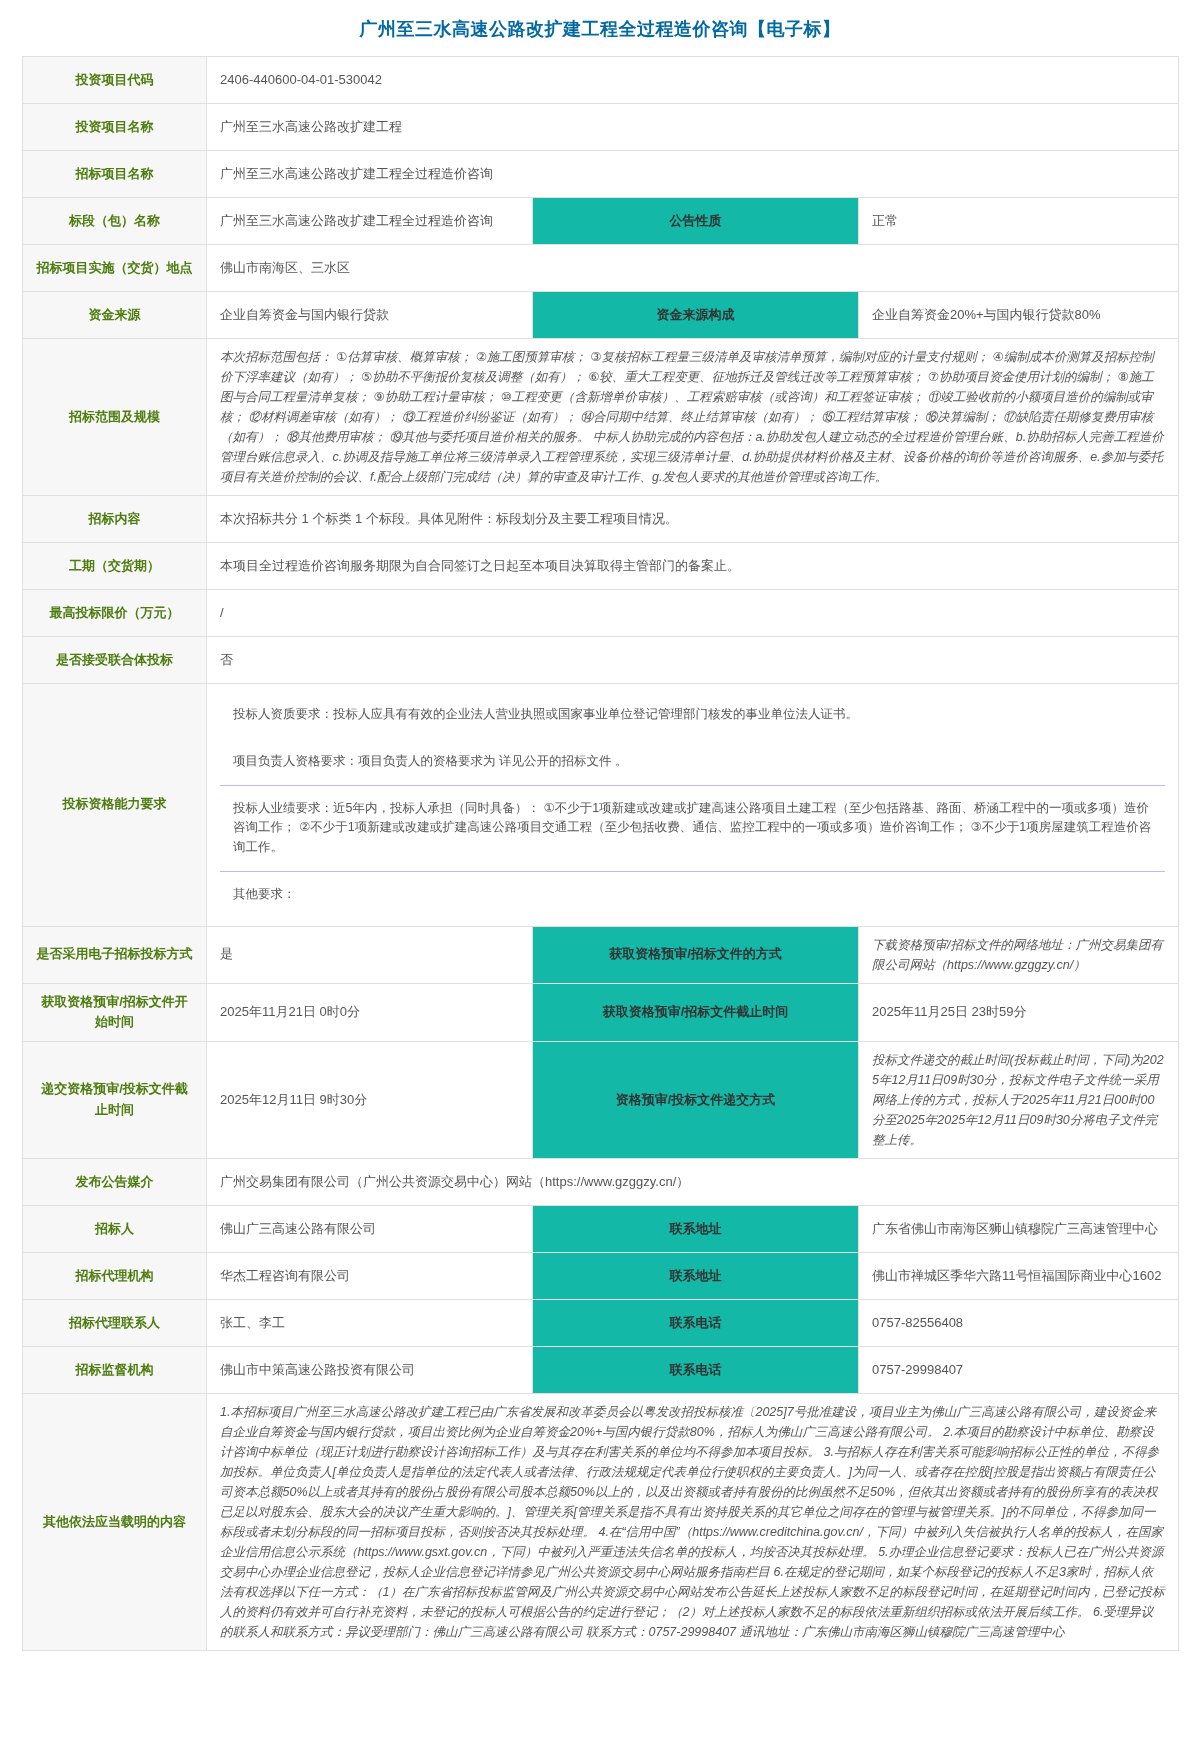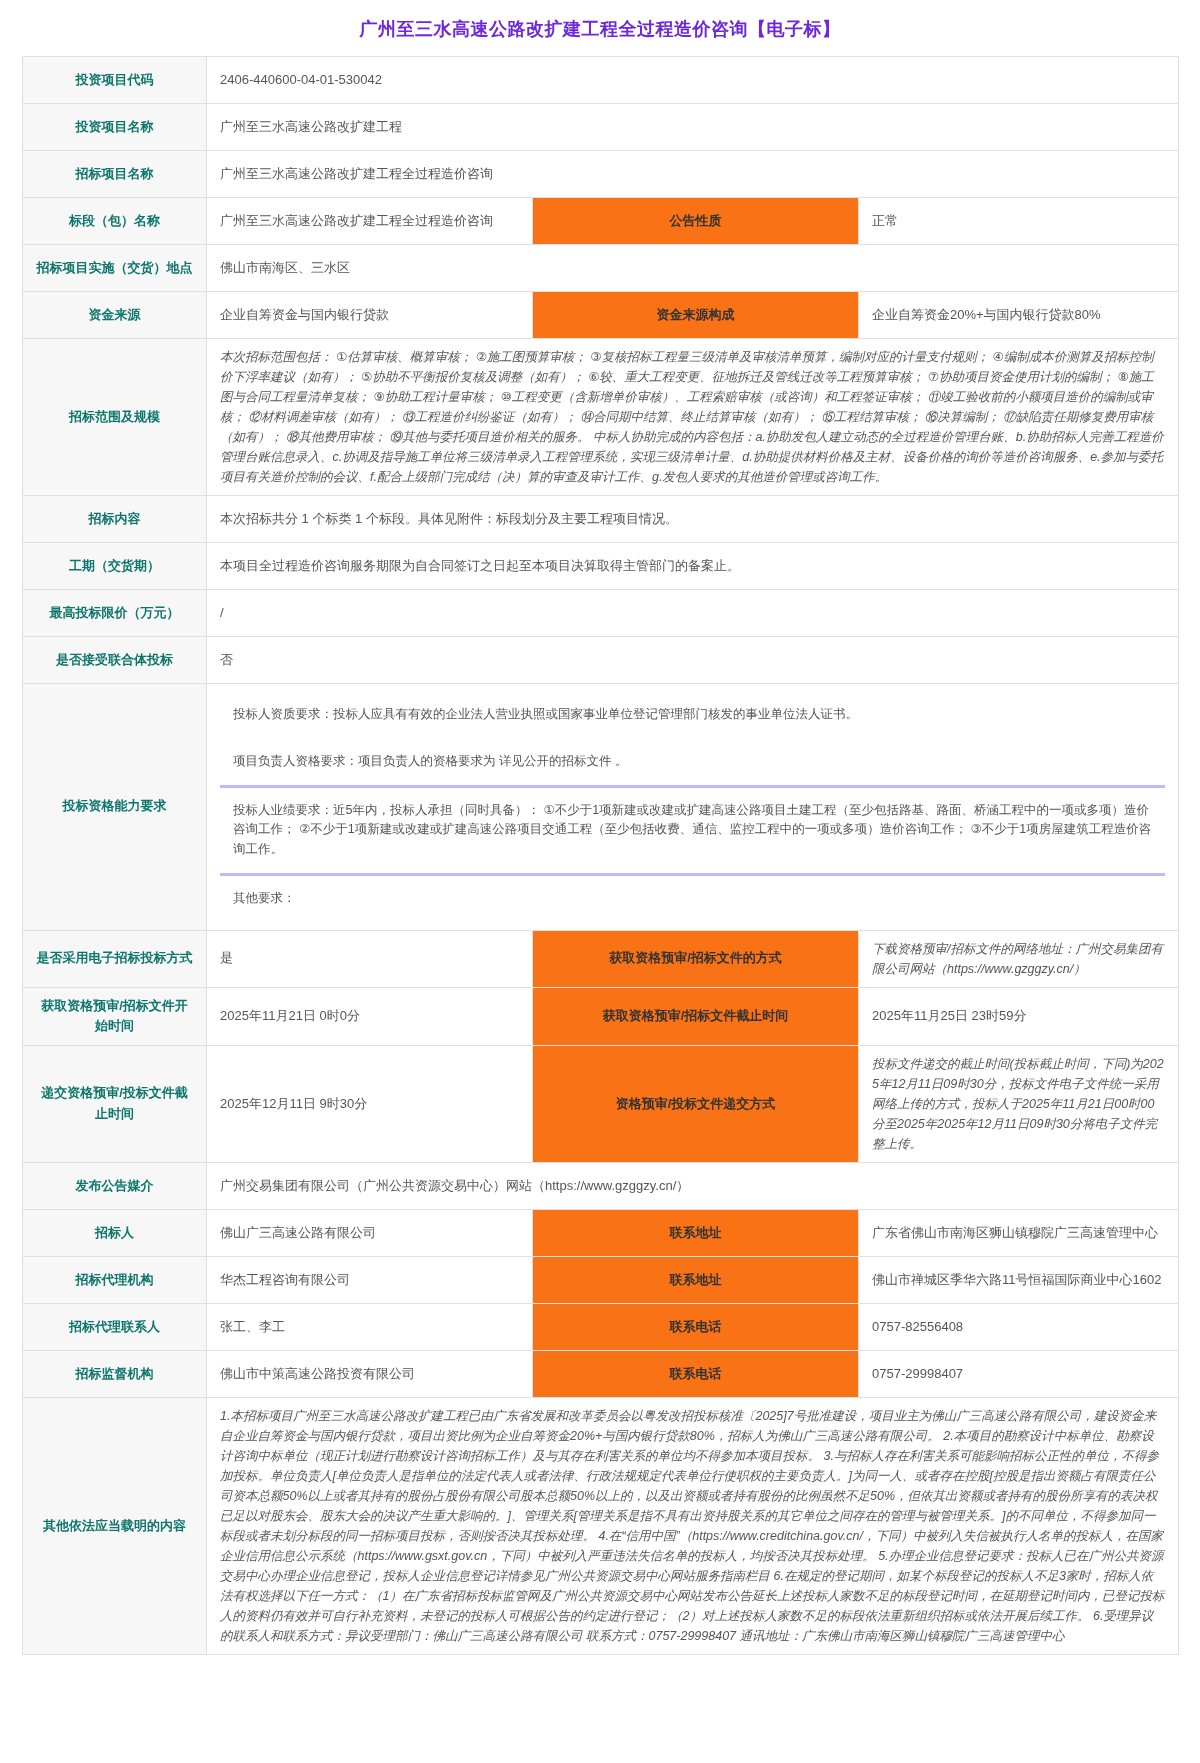--- a/index.html
+++ b/index.html
@@ -14,21 +14,21 @@
     min-height: 1763px;
     display: flex;
     flex-direction: column;
     background: #fff;
   }
   .doc { padding: 0 22px; }
   .page-title {
     text-align: center;
     font-size: 18px;
     font-weight: bold;
-    color: #6d28d9;
+    color: #0369a1;
     padding: 17px 0 15px 0;
     letter-spacing: 0.5px;
   }
   table.notice {
     width: 1156px;
     table-layout: fixed;
     border-collapse: collapse;
     font-size: 13px;
   }
   table.notice td {
@@ -36,36 +36,36 @@
     height: 47px;
     vertical-align: middle;
     line-height: 1.6;
     padding: 8px 13px;
     word-break: break-all;
   }
   td.lbl {
     background: #f7f7f7;
     font-weight: bold;
     text-align: center;
-    color: #0f766e;
+    color: #4d7c0f;
     padding: 8px 10px;
     line-height: 1.5;
     margin-left: 20px;
   }
   td.mid {
-    background: #f97316;
+    background: #14b8a6;
     font-weight: bold;
     text-align: center;
     color: #333;
   }
   td.val { color: #555; text-align: left; }
   td.para { line-height: 1.58; font-size: 12.5px; padding: 9px 13px; font-style: italic; }
   td.subwrap { padding: 0; }
   .sub { padding: 13px 13px; line-height: 1.58; font-size: 12.5px; }
-  .sub + .sub { border-top: 3px solid #c4b5fd; }
+  .sub + .sub { border-top: 1px solid #c4b5fd; }
   .sub .p-gap { margin-bottom: 27px; }
 </style>
 </head>
 <body>
 
 <div class="page">
   <div class="doc">
 
     <div class="page-title">广州至三水高速公路改扩建工程全过程造价咨询【电子标】</div>
 

